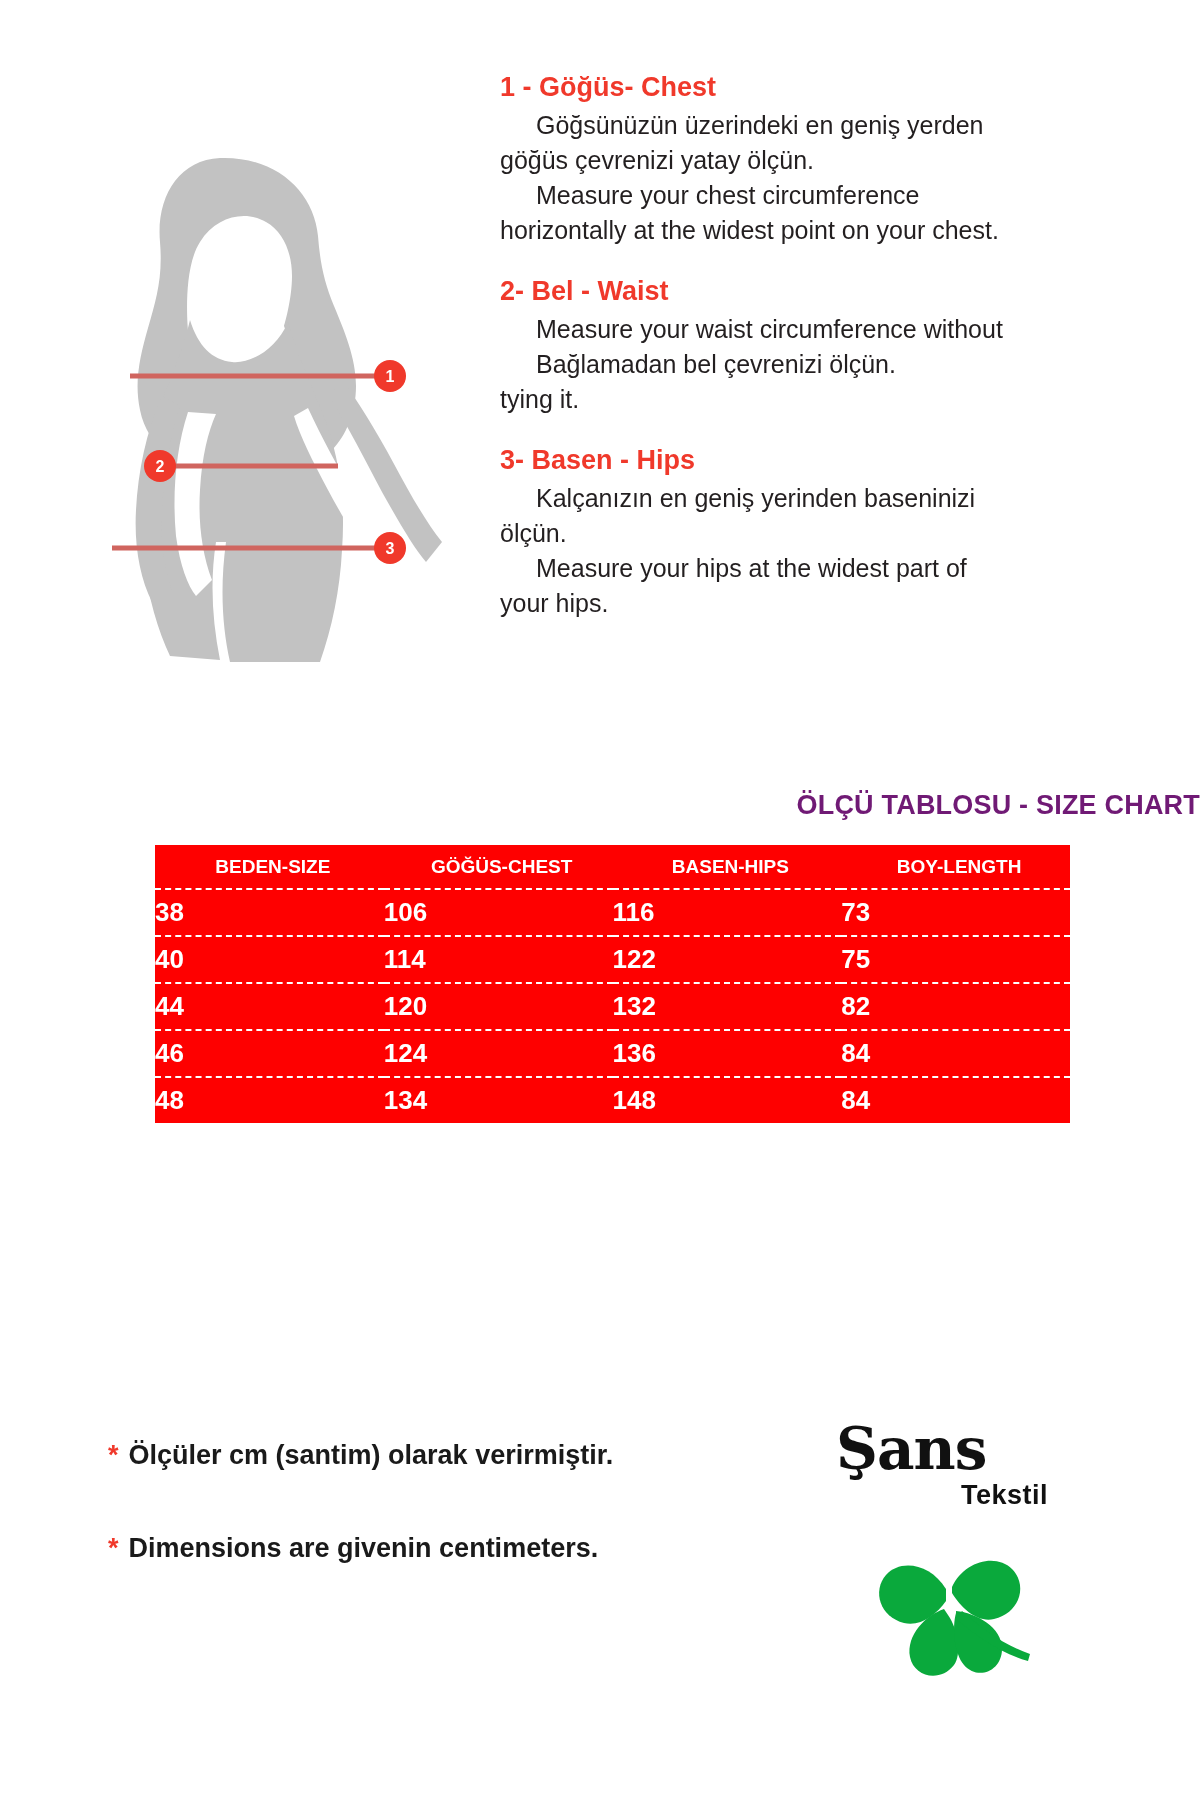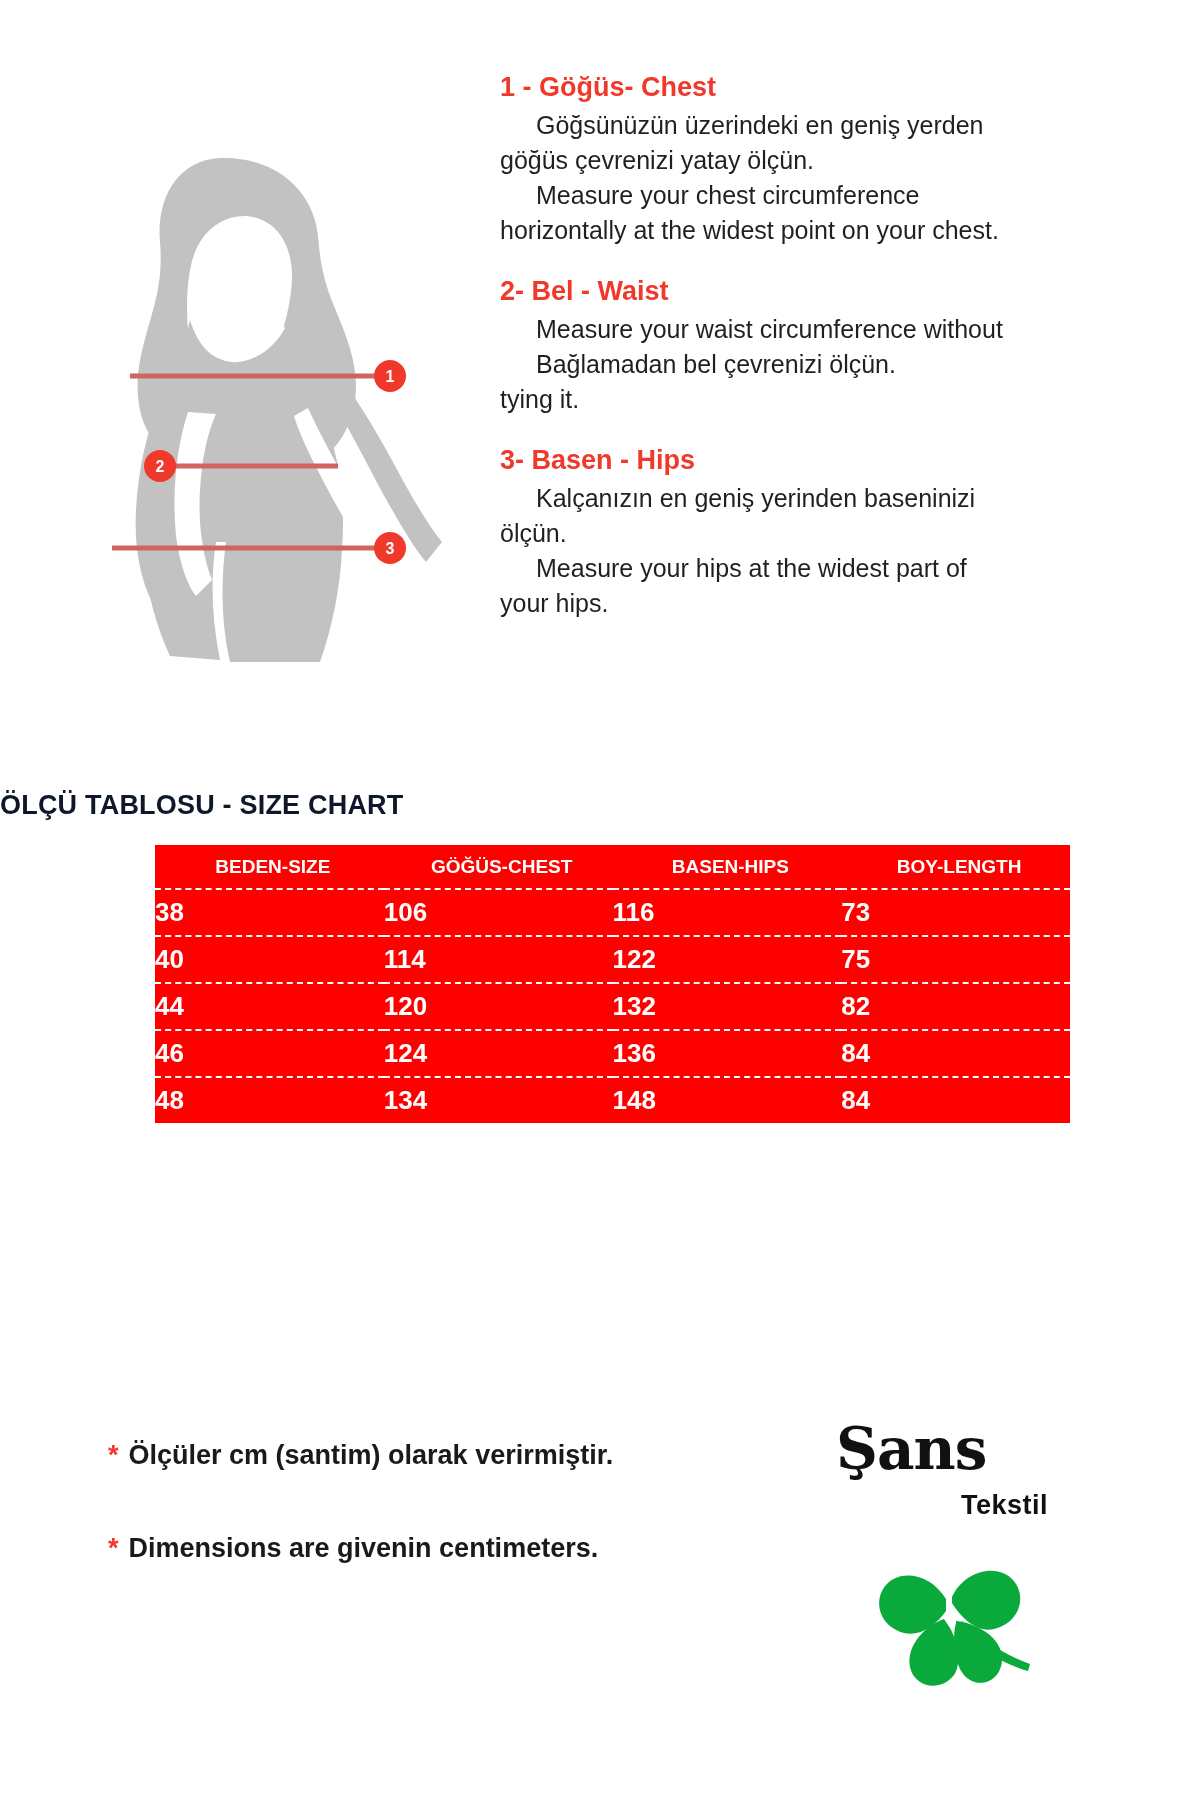--- a/index.html
+++ b/index.html
@@ -59,22 +59,22 @@
   .inst-line.indent {
     text-indent: 36px;
   }
 
   
   .chart-title {
     position: absolute;
     left: 0;
     top: 790px;
     width: 1200px;
-    text-align: left;
-    color: #0f172a;
+    text-align: right;
+    color: #701a75;
     font-size: 27px;
     font-weight: bold;
     letter-spacing: 0.2px;
   }
 
   .table-wrap {
     position: absolute;
     left: 155px;
     top: 845px;
     width: 915px;
@@ -139,21 +139,21 @@
     letter-spacing: -1px;
     line-height: 58px;
   }
   .logo-sub {
     font-family: "Liberation Sans", sans-serif;
     font-size: 27px;
     font-weight: bold;
     color: #111111;
     text-align: right;
     width: 212px;
-    margin-top: 12px;
+    margin-top: 2px;
     letter-spacing: 0.5px;
   }
   .logo-clover {
     margin-top: 12px;
     margin-left: 24px;
   }
 </style>
 </head>
 <body>
 

